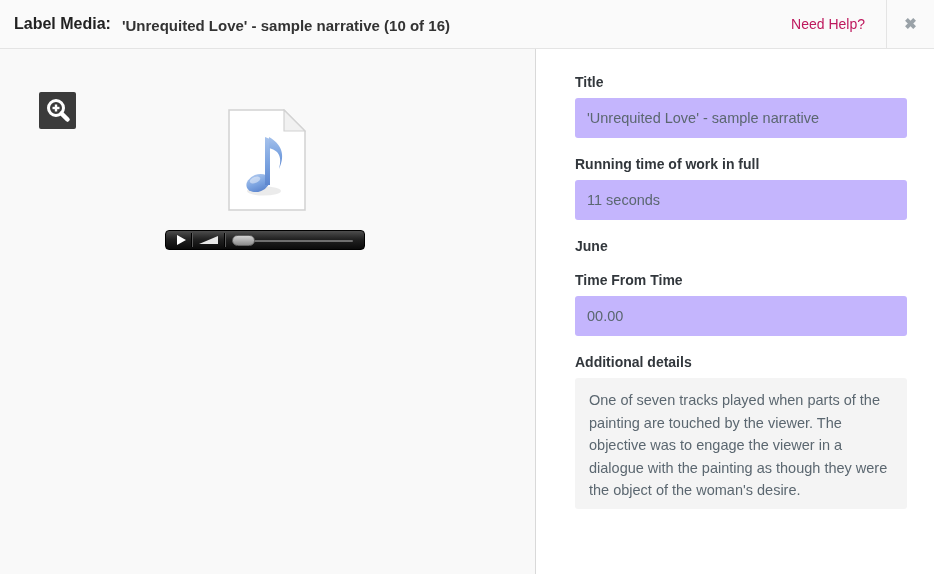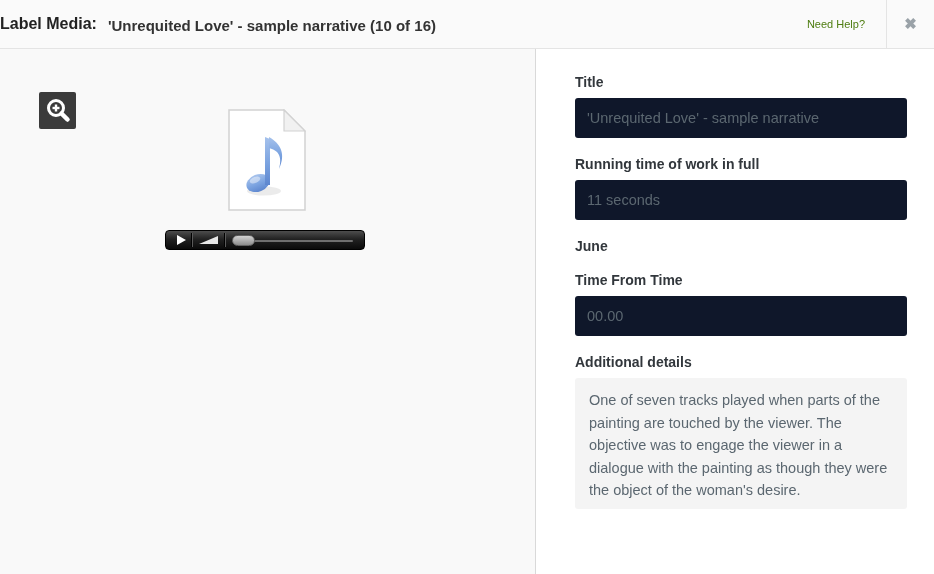--- a/index.html
+++ b/index.html
@@ -13,27 +13,27 @@
   .modal { width: 934px; height: 574px; display: flex; flex-direction: column; }
 
   
   .modal-header {
     height: 49px;
     flex: 0 0 49px;
     background: #fafafa;
     border-bottom: 1px solid #e4e4e4;
     display: flex;
     align-items: center;
-    padding-left: 0;
+    padding-left: 14px;
   }
   .header-title { font-size: 16px; font-weight: bold; color: #222; margin-right: 11px; }
   .header-subtitle { font-size: 15px; font-weight: bold; color: #333; position: relative; top: 1px; }
   .header-spacer { flex: 1; }
   .need-help {
-    font-size: 11px; color: #4d7c0f; text-decoration: none;
+    font-size: 14px; color: #be185d; text-decoration: none;
     margin-right: 21px; cursor: pointer; background: none; border: none;
     font-family: inherit;
   }
   .header-close {
     width: 48px; height: 100%;
     border: none; border-left: 1px solid #e4e4e4;
     background: #fafafa;
     color: #9aa2a8; font-size: 15px; font-weight: bold;
     cursor: pointer; display: flex; align-items: center; justify-content: center;
     font-family: inherit;
@@ -101,21 +101,21 @@
     overflow: hidden;
   }
   .field { margin-bottom: 18px; }
   .field-label {
     display: block;
     font-size: 14px; font-weight: bold; color: #32373c;
     margin-bottom: 8px;
   }
   .field-input {
     width: 100%; height: 40px;
-    background: #0f172a;
+    background: #c4b5fd;
     border: none; border-radius: 3px;
     padding: 0 12px;
     font-family: "Liberation Sans", sans-serif;
     font-size: 14.5px; color: #5b6770;
     outline: none;
   }
   .field-textarea {
     width: 100%; height: 131px;
     background: #f4f4f4;
     border: none; border-radius: 3px;

